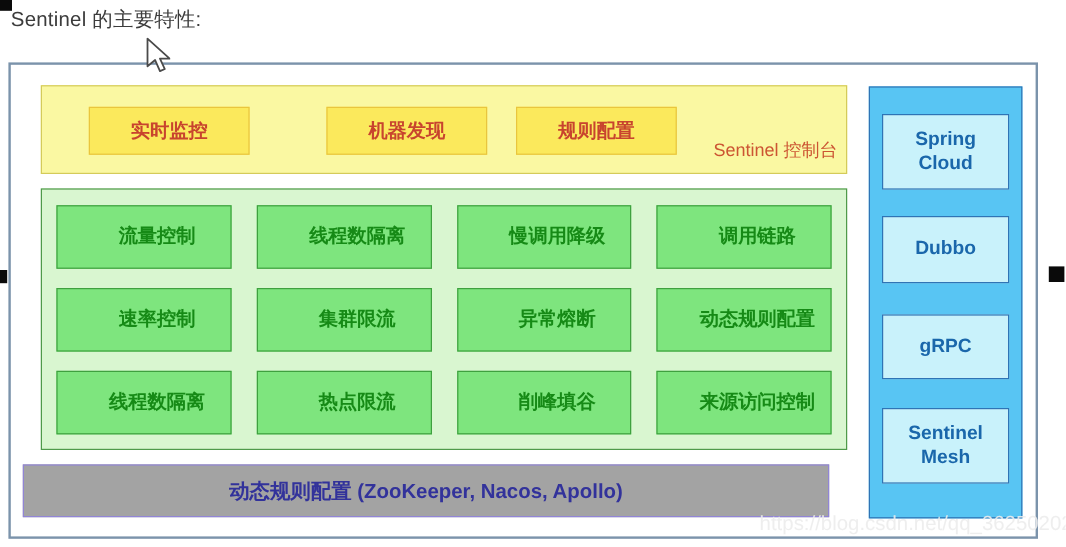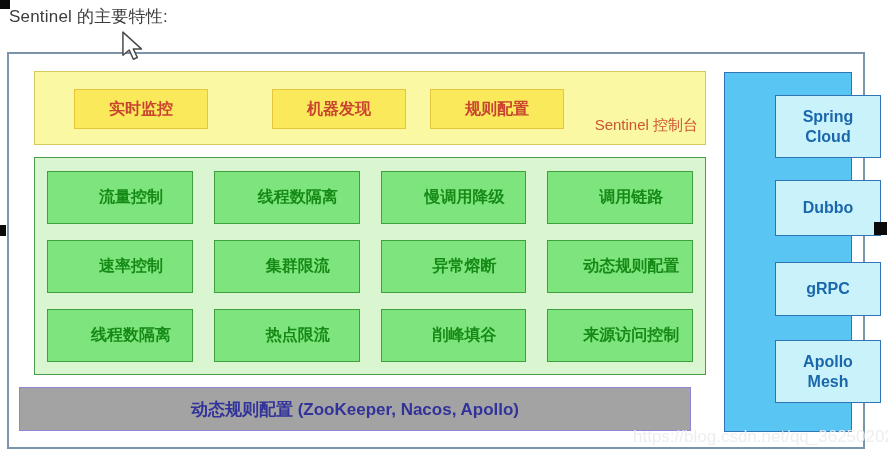--- a/index.html
+++ b/index.html
@@ -83,21 +83,21 @@
     width: 128px; height: 360px;
     background: #58c5f3; border: 1.5px solid #2f74b5;
     box-sizing: border-box;
   }
   .eco-item {
     position: absolute; left: 10px; width: 106px;
     background: #c9f2fb; border: 1.5px solid #2f74b5;
     box-sizing: border-box;
     display: flex; align-items: center; justify-content: center;
     text-align: center;
-    color: #1a67ab; font-size: 16px; font-weight: 600; margin-left: 40px;
+    color: #1a67ab; font-size: 16px; font-weight: 600;
   }
   .eco-item span { display: inline-block; max-width: 74px; line-height: 1.25; }
   .eco-item.e0 { top: 22px;  height: 63px; }
   .eco-item.e1 { top: 107px; height: 56px; }
   .eco-item.e2 { top: 189px; height: 54px; }
   .eco-item.e3 { top: 267px; height: 63px; }
 
   
   .watermark {
     position: absolute; left: 633px; top: 427px;
@@ -155,21 +155,21 @@
       <div class="eco-item e0">
           <span>Spring Cloud</span>
         </div>
       <div class="eco-item e1">
           <span>Dubbo</span>
         </div>
       <div class="eco-item e2">
           <span>gRPC</span>
         </div>
       <div class="eco-item e3">
-          <span>Apollo Mesh</span>
+          <span>Sentinel Mesh</span>
         </div>
     </div>
 
   </div>
 
   <div class="watermark">https://blog.csdn.net/qq_36250202</div>
 
   <div class="edit-marker m-tl"></div>
   <div class="edit-marker m-l"></div>
   <div class="edit-marker m-r"></div>

